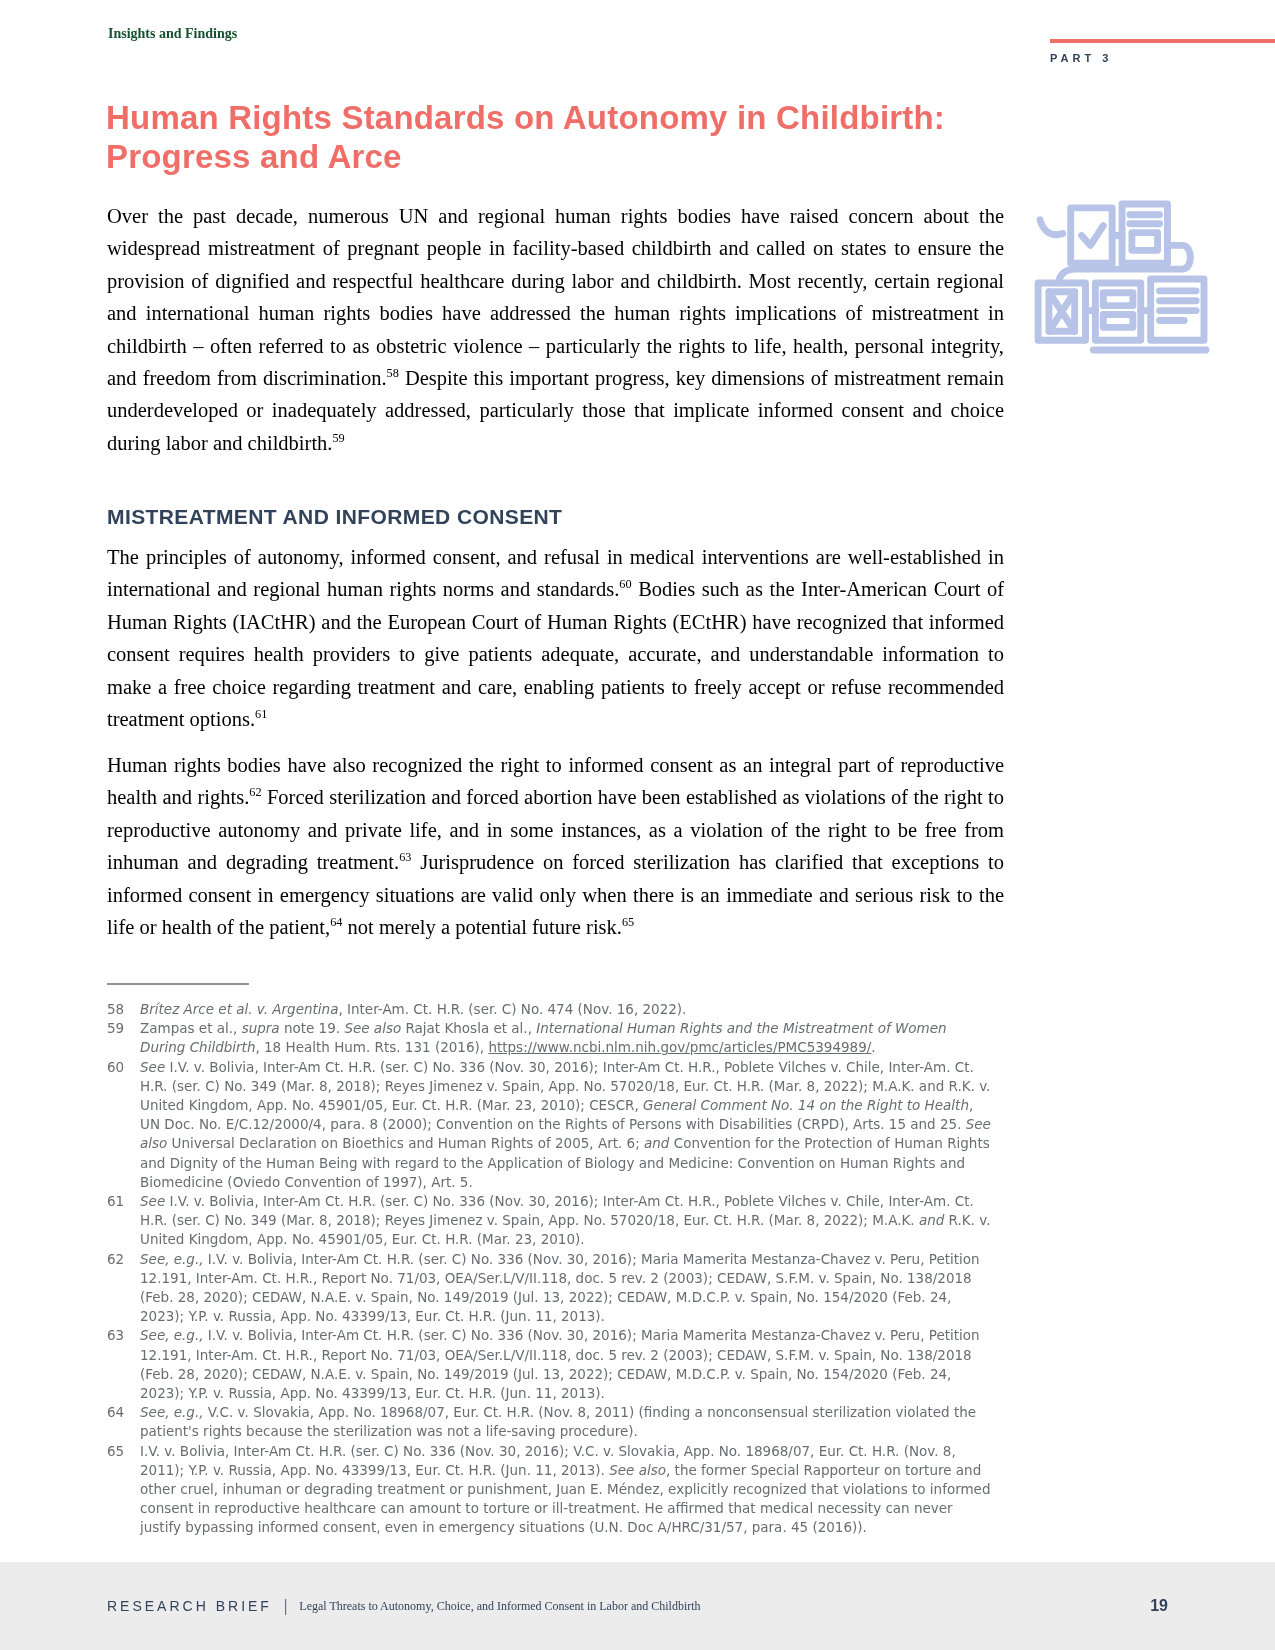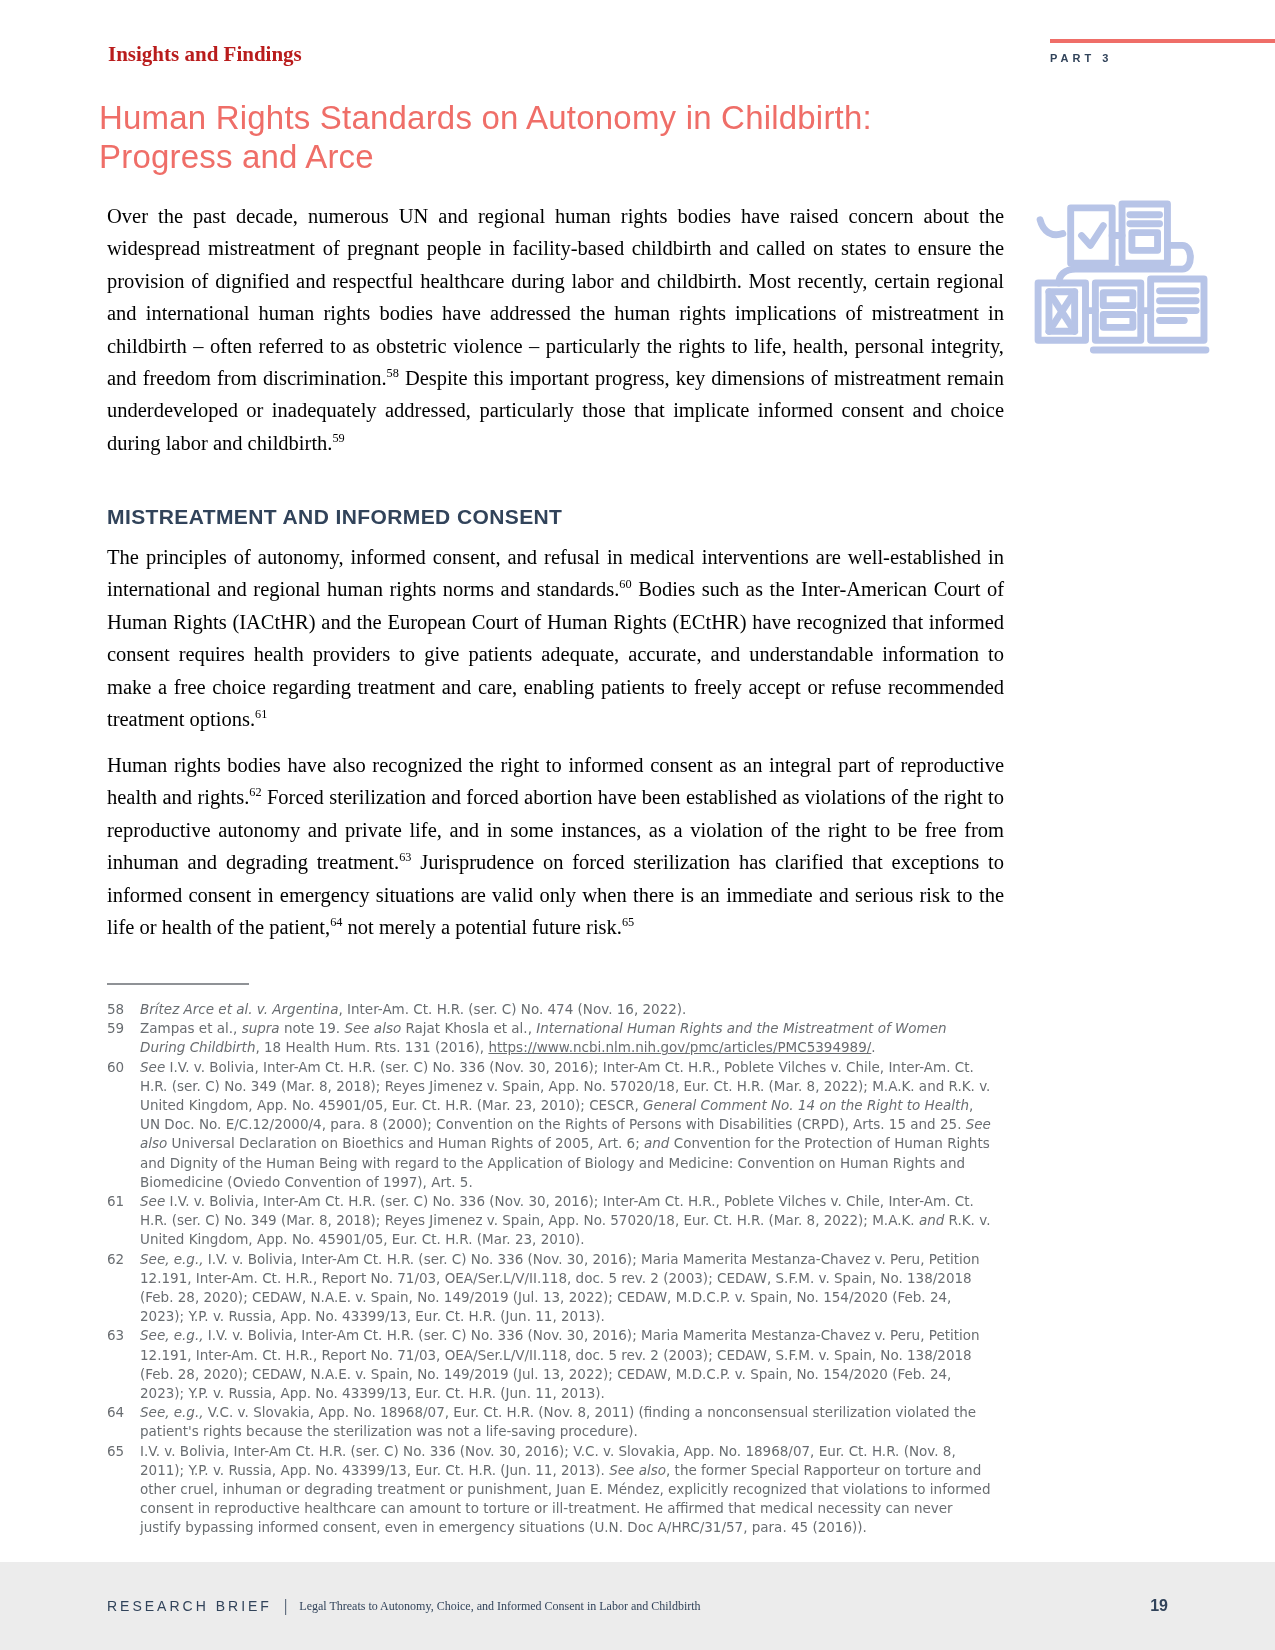--- a/index.html
+++ b/index.html
@@ -1,28 +1,28 @@
 <!DOCTYPE html>
 <html><head>
 <meta charset="utf-8">
 <style>
   html,body{margin:0;padding:0;background:#fff;}
   .page{position:relative;width:1275px;height:1650px;background:#ffffff;overflow:hidden;
         font-family:"Liberation Serif",serif;color:#121212;}
 
   
-  .hdr-section{position:absolute;left:108px;top:42px;font-family:"Liberation Serif",serif;
-        font-weight:700;font-size:21px;color:#b91c1c;}
+  .hdr-section{position:absolute;left:108px;top:26px;font-family:"Liberation Serif",serif;
+        font-weight:700;font-size:14px;color:#14532d;}
   .part-rule{position:absolute;left:1050px;right:0;top:39px;height:4px;background:#ef6e68;}
   .part-label{position:absolute;left:1050px;top:52px;font-family:"Liberation Sans",sans-serif;
         font-weight:700;font-size:11px;letter-spacing:4px;color:#31435a;}
 
   
-  .page-title{position:absolute;left:99px;top:98px;font-family:"Liberation Sans",sans-serif;
-        font-weight:400;font-size:33px;line-height:39px;color:#ef6e68;letter-spacing:0.2px;}
+  .page-title{position:absolute;left:106px;top:98px;font-family:"Liberation Sans",sans-serif;
+        font-weight:700;font-size:33px;line-height:39px;color:#ef6e68;letter-spacing:0.2px;}
 
   
   .body-par{position:absolute;left:107px;width:897px;font-size:20.5px;line-height:32.4px;
         text-align:justify;color:#000000;}
   .body-par sup{font-size:60%;line-height:0;}
   #p-intro{top:200px;}
   #p-one{top:541px;}
   #p-two{top:749px;}
 
   

